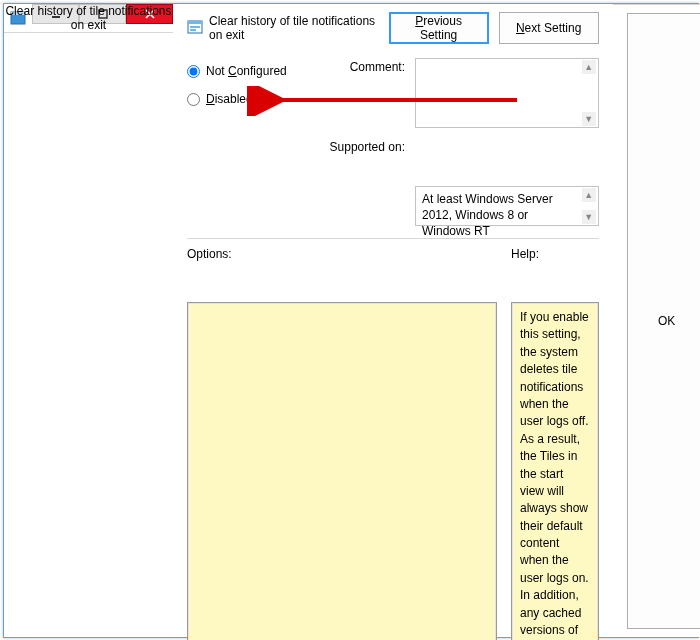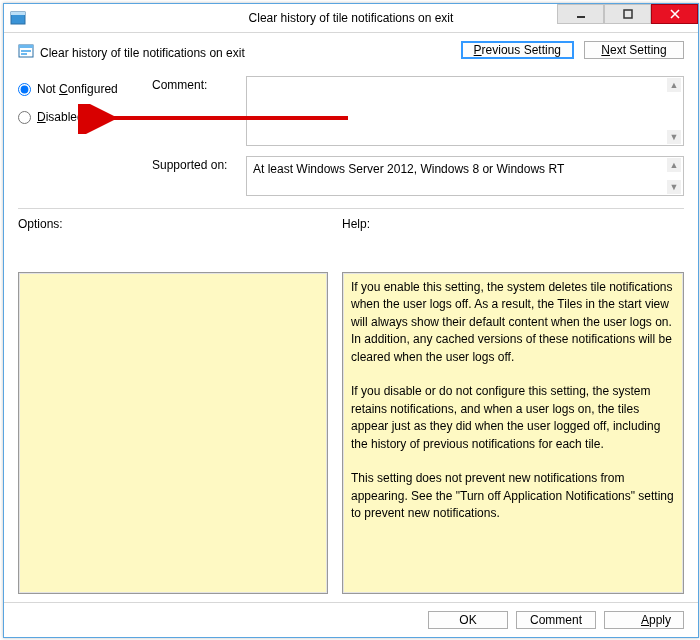--- a/index.html
+++ b/index.html
@@ -12,21 +12,21 @@
   }
   .window {
     position: relative;
     width: 694px;
     height: 633px;
     margin: 3px;
     border: 1px solid #5aa5e0;
     background: #fff;
     box-shadow: 0 0 3px rgba(0,0,0,0.25);
     display: flex;
-    flex-direction: column;
+    flex-direction: row;
   }
   .titlebar {
     height: 28px;
     background: #fff;
     border-bottom: 1px solid #d7d7d7;
     display: flex;
     align-items: center;
     position: relative;
   }
   .titlebar .icon {
@@ -134,21 +134,21 @@
     grid-template-columns: 130px 90px 1fr;
     grid-template-rows: auto auto;
     column-gap: 4px;
     row-gap: 10px;
     margin-bottom: 10px;
     position: relative;
   }
   .labelcell {
     font-size: 12px;
     padding-top: 2px;
-    text-align: left;
+    text-align: right;
     padding-right: 6px;
   }
   .sunken {
     border: 1px solid #c3c3c3;
     background: #fff;
     position: relative;
     padding: 4px 18px 4px 6px;
     font-size: 12px;
     line-height: 1.35;
   }
@@ -292,21 +292,21 @@
       <div class="labelcell">Comment:</div>
       <div class="sunken tall">
         <span></span>
         <div class="scroll-stub">
           <div class="sbtn">▲</div>
           <div class="sbtn">▼</div>
         </div>
       </div>
 
       <div class="labelcell">Supported on:</div>
-      <div class="sunken" style="height:30px;">
+      <div class="sunken" style="height:30px;margin-top:48px;">
         <span>At least Windows Server 2012, Windows 8 or Windows RT</span>
         <div class="scroll-stub">
           <div class="sbtn">▲</div>
           <div class="sbtn">▼</div>
         </div>
       </div>
 
       <svg class="arrow-overlay" style="left:60px; top:28px;" width="290" height="30">
         <defs>
           <marker id="ahead" markerWidth="14" markerHeight="12" refX="2" refY="6" orient="auto">

